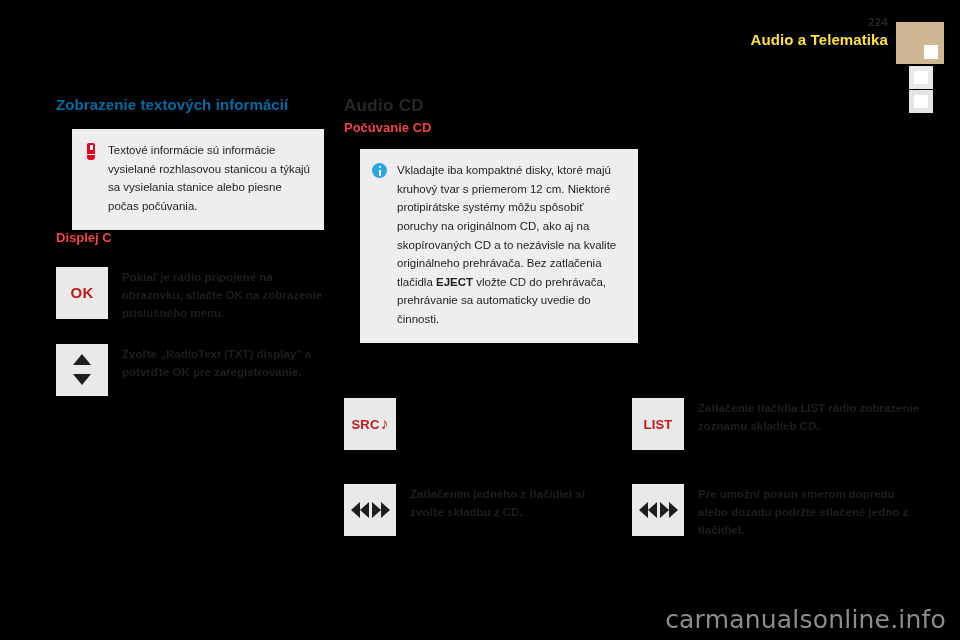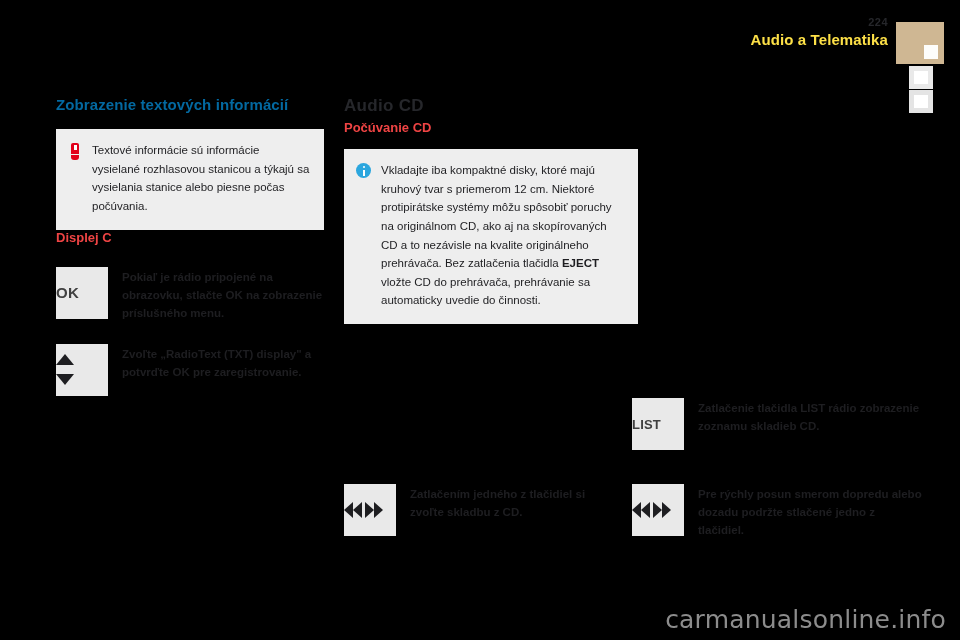--- a/index.html
+++ b/index.html
@@ -93,20 +93,21 @@
     letter-spacing: .3px;
     margin-bottom: 4px;
   }
 
   
   .callout {
     background: #eeeeee;
     padding: 12px 14px 14px 12px;
     display: flex;
     gap: 10px;
+    margin-left: 16px;
   }
   .callout .body {
     font-size: 11.5px;
     line-height: 1.62;
     color: #1e1e21;
   }
   .callout .body b { font-weight: bold; }
 
   .icon-warn {
     flex: 0 0 auto;
@@ -166,21 +167,22 @@
     gap: 14px;
     align-items: flex-start;
     margin-top: 22px;
   }
   .key {
     flex: 0 0 auto;
     width: 52px; height: 52px;
     background: #e9e9e9;
     display: flex;
     align-items: center;
-    color: #404040;
+    justify-content: center;
+    color: #b91c1c;
   }
   .key-text {
     font-size: 11.5px;
     line-height: 1.58;
     color: #1e1e21;
     font-weight: bold;
     padding-top: 1px;
   }
   .key-label {
     font-size: 15px;
@@ -323,20 +325,26 @@
     <div class="callout">
       <div class="icon-info"></div>
       <div class="body"><span>Vkladajte iba kompaktné disky, ktoré majú kruhový tvar s priemerom 12 cm. Niektoré protipirátske systémy môžu spôsobiť poruchy na originálnom CD, ako aj na skopírovaných CD a to nezávisle na kvalite originálneho prehrávača. Bez zatlačenia tlačidla </span><b>EJECT</b><span> vložte CD do prehrávača, prehrávanie sa automaticky uvedie do činnosti.</span></div>
     </div>
   </div>
 
   <div class="bottom">
     <div class="bottom-grid">
 
       <div class="key-row">
+        <div class="key">
+          <div class="src-key">
+            <span class="key-label-sm">SRC</span>
+            <span class="src-note">♪</span>
+          </div>
+        </div>
       </div>
 
       <div class="key-row">
         <div class="key">
           <span class="key-label-sm">LIST</span>
         </div>
         <div class="key-text">Zatlačenie tlačidla LIST rádio zobrazenie zoznamu skladieb CD.</div>
       </div>
 
       <div class="key-row row2">
@@ -361,21 +369,21 @@
             <span class="dbl-left">
                 <i class="tri-l"></i>
                 <i class="tri-l"></i>
               </span>
             <span class="dbl-right">
                 <i class="tri-r"></i>
                 <i class="tri-r"></i>
               </span>
           </div>
         </div>
-        <div class="key-text">Pre rýchly posun smerom dopredu alebo dozadu podržte stlačené jedno z tlačidiel.</div>
+        <div class="key-text">Pre umožní posun smerom dopredu alebo dozadu podržte stlačené jedno z tlačidiel.</div>
       </div>
 
     </div>
   </div>
 
   <div class="watermark">carmanualsonline.info</div>
 
 </div>
 
 </body></html>

